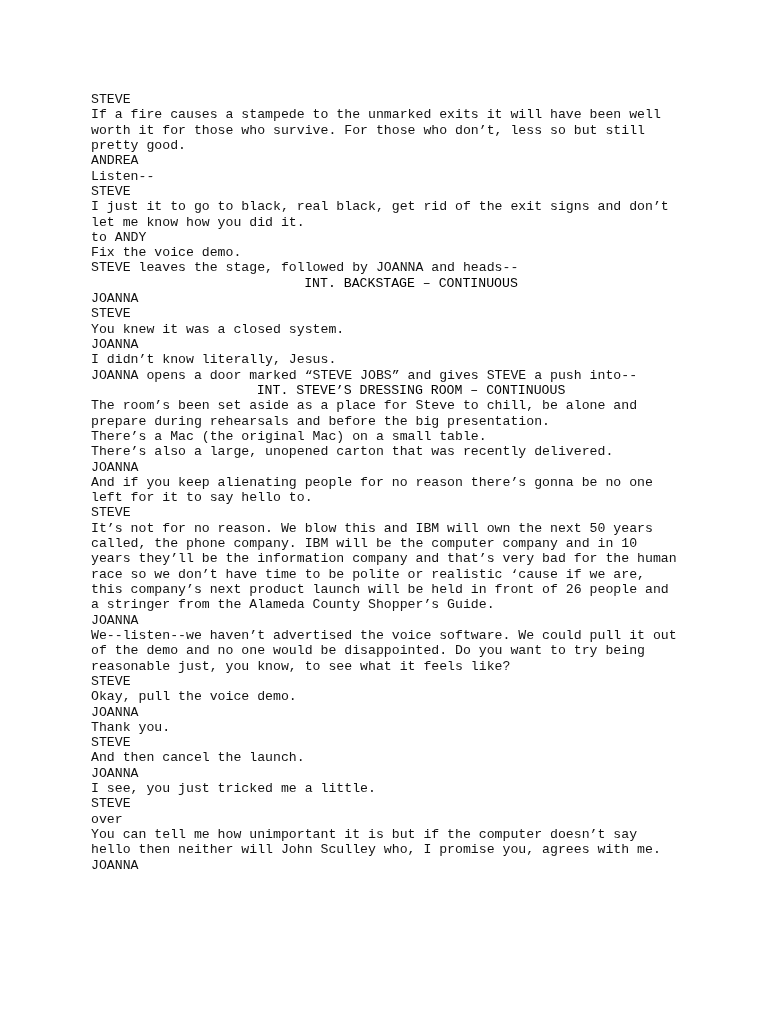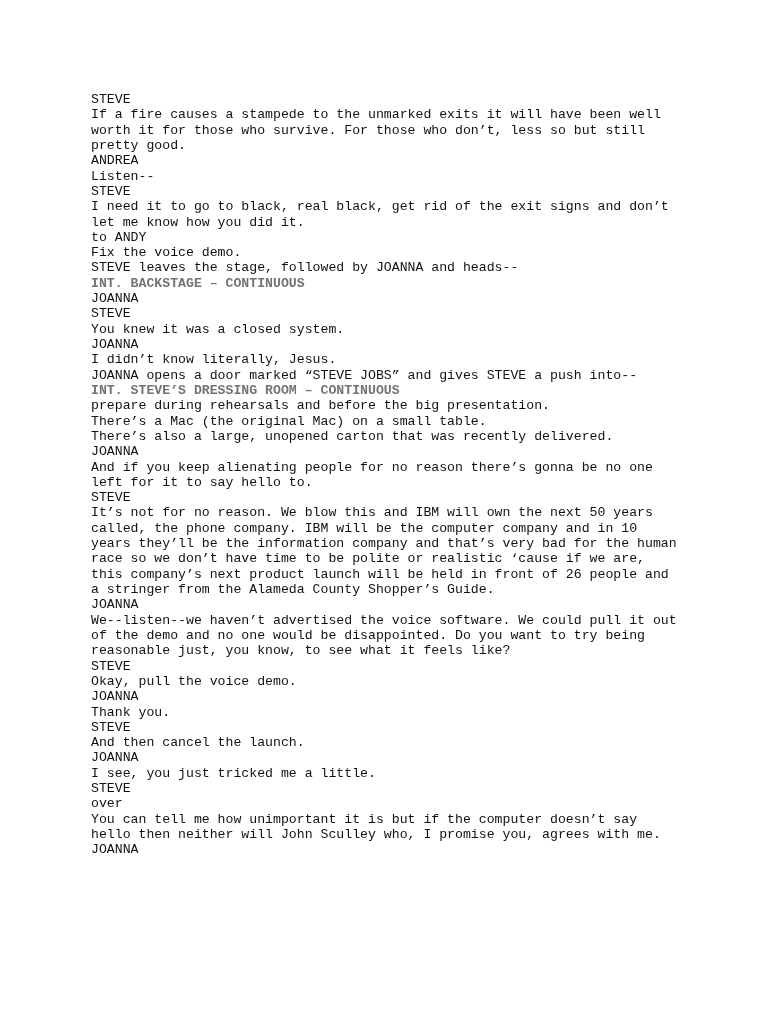--- a/index.html
+++ b/index.html
@@ -29,49 +29,51 @@
     font-family: "Liberation Mono", "DejaVu Sans Mono", monospace;
     font-size: 13.2px;
     line-height: 15.32px;
     color: #111111;
   }
   .script-line {
     white-space: pre;
     font-weight: 400;
   }
   .script-line.heading {
-    font-weight: 700;
-    color: #737373;
+    font-weight: 400;
+    color: #000000;
+    text-align: center;
   }
 </style>
 </head>
 <body>
 
 <div class="doc-page">
   <div class="script-body" id="script-body">
       <div class="script-line">STEVE</div>
       <div class="script-line">If a fire causes a stampede to the unmarked exits it will have been well</div>
       <div class="script-line">worth it for those who survive. For those who don’t, less so but still</div>
       <div class="script-line">pretty good.</div>
       <div class="script-line">ANDREA</div>
       <div class="script-line">Listen--</div>
       <div class="script-line">STEVE</div>
-      <div class="script-line">I need it to go to black, real black, get rid of the exit signs and don’t</div>
+      <div class="script-line">I just it to go to black, real black, get rid of the exit signs and don’t</div>
       <div class="script-line">let me know how you did it.</div>
       <div class="script-line">to ANDY</div>
       <div class="script-line">Fix the voice demo.</div>
       <div class="script-line">STEVE leaves the stage, followed by JOANNA and heads--</div>
       <div class="script-line heading">INT. BACKSTAGE – CONTINUOUS</div>
       <div class="script-line">JOANNA</div>
       <div class="script-line">STEVE</div>
       <div class="script-line">You knew it was a closed system.</div>
       <div class="script-line">JOANNA</div>
       <div class="script-line">I didn’t know literally, Jesus.</div>
       <div class="script-line">JOANNA opens a door marked “STEVE JOBS” and gives STEVE a push into--</div>
       <div class="script-line heading">INT. STEVE’S DRESSING ROOM – CONTINUOUS</div>
+      <div class="script-line">The room’s been set aside as a place for Steve to chill, be alone and</div>
       <div class="script-line">prepare during rehearsals and before the big presentation.</div>
       <div class="script-line">There’s a Mac (the original Mac) on a small table.</div>
       <div class="script-line">There’s also a large, unopened carton that was recently delivered.</div>
       <div class="script-line">JOANNA</div>
       <div class="script-line">And if you keep alienating people for no reason there’s gonna be no one</div>
       <div class="script-line">left for it to say hello to.</div>
       <div class="script-line">STEVE</div>
       <div class="script-line">It’s not for no reason. We blow this and IBM will own the next 50 years</div>
       <div class="script-line">called, the phone company. IBM will be the computer company and in 10</div>
       <div class="script-line">years they’ll be the information company and that’s very bad for the human</div>

